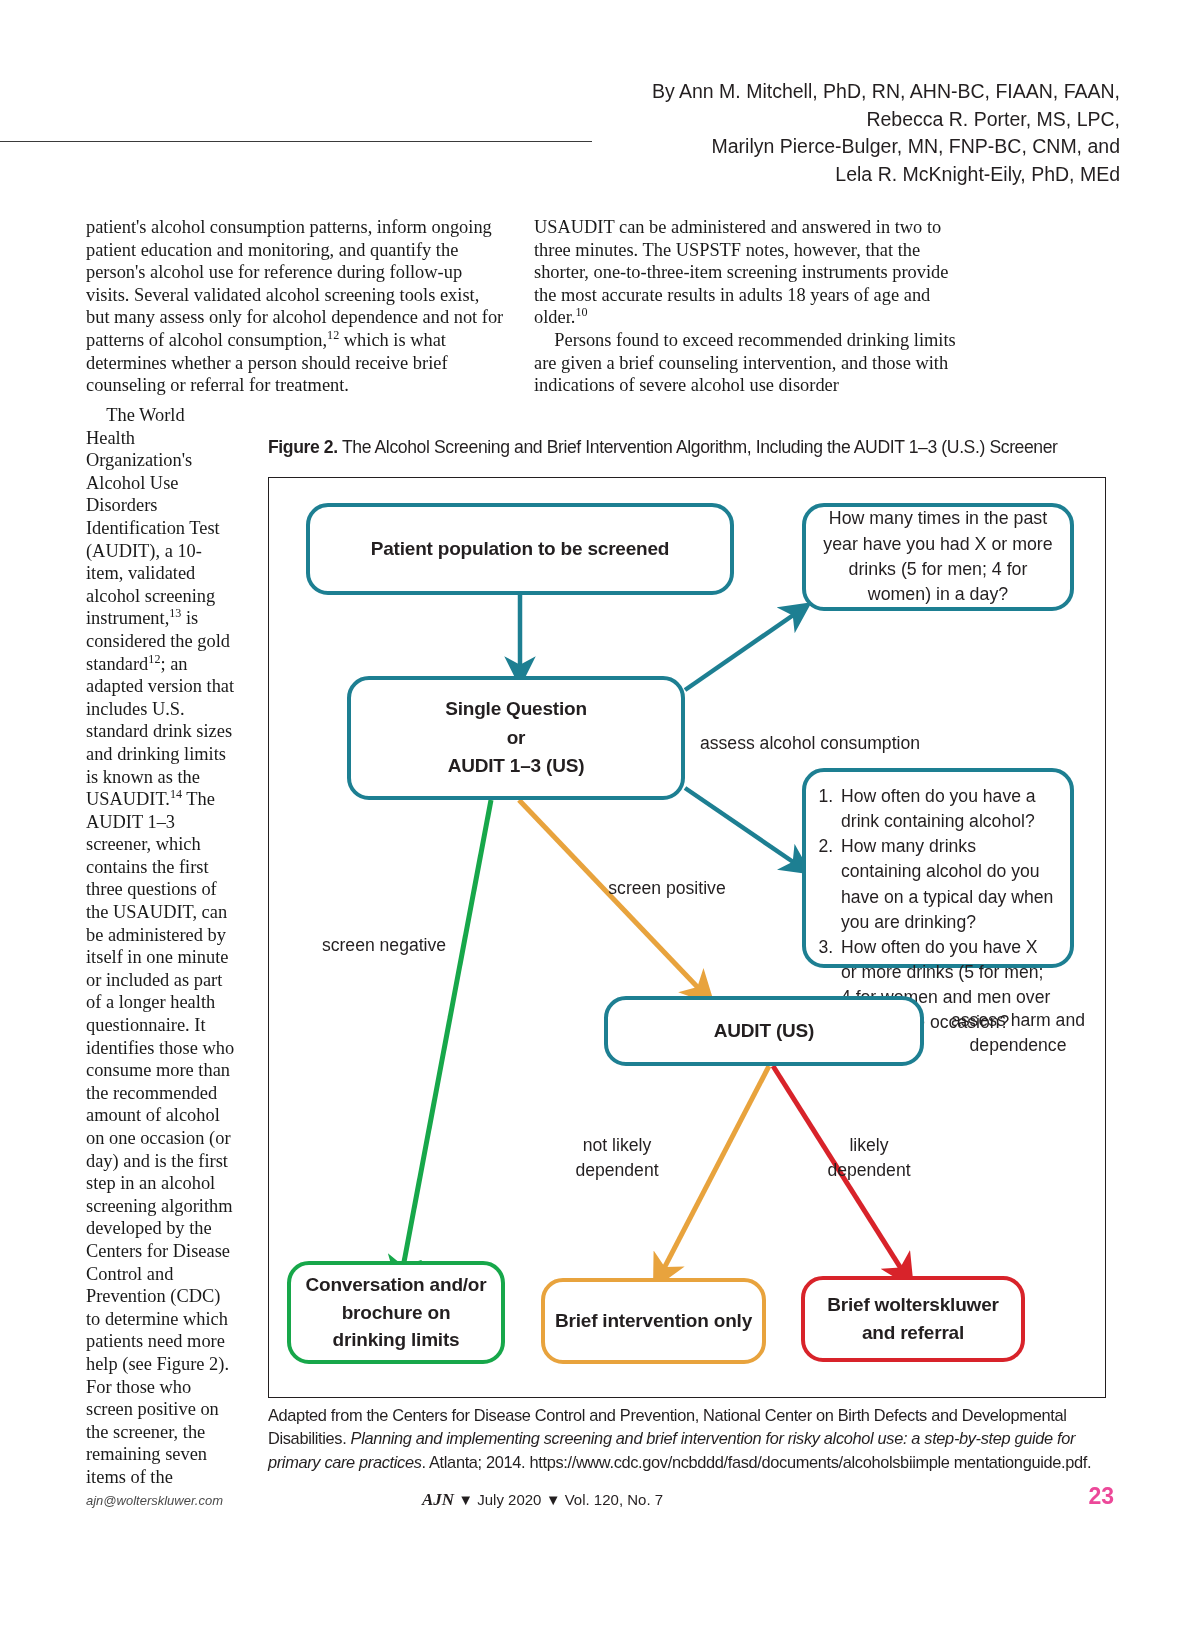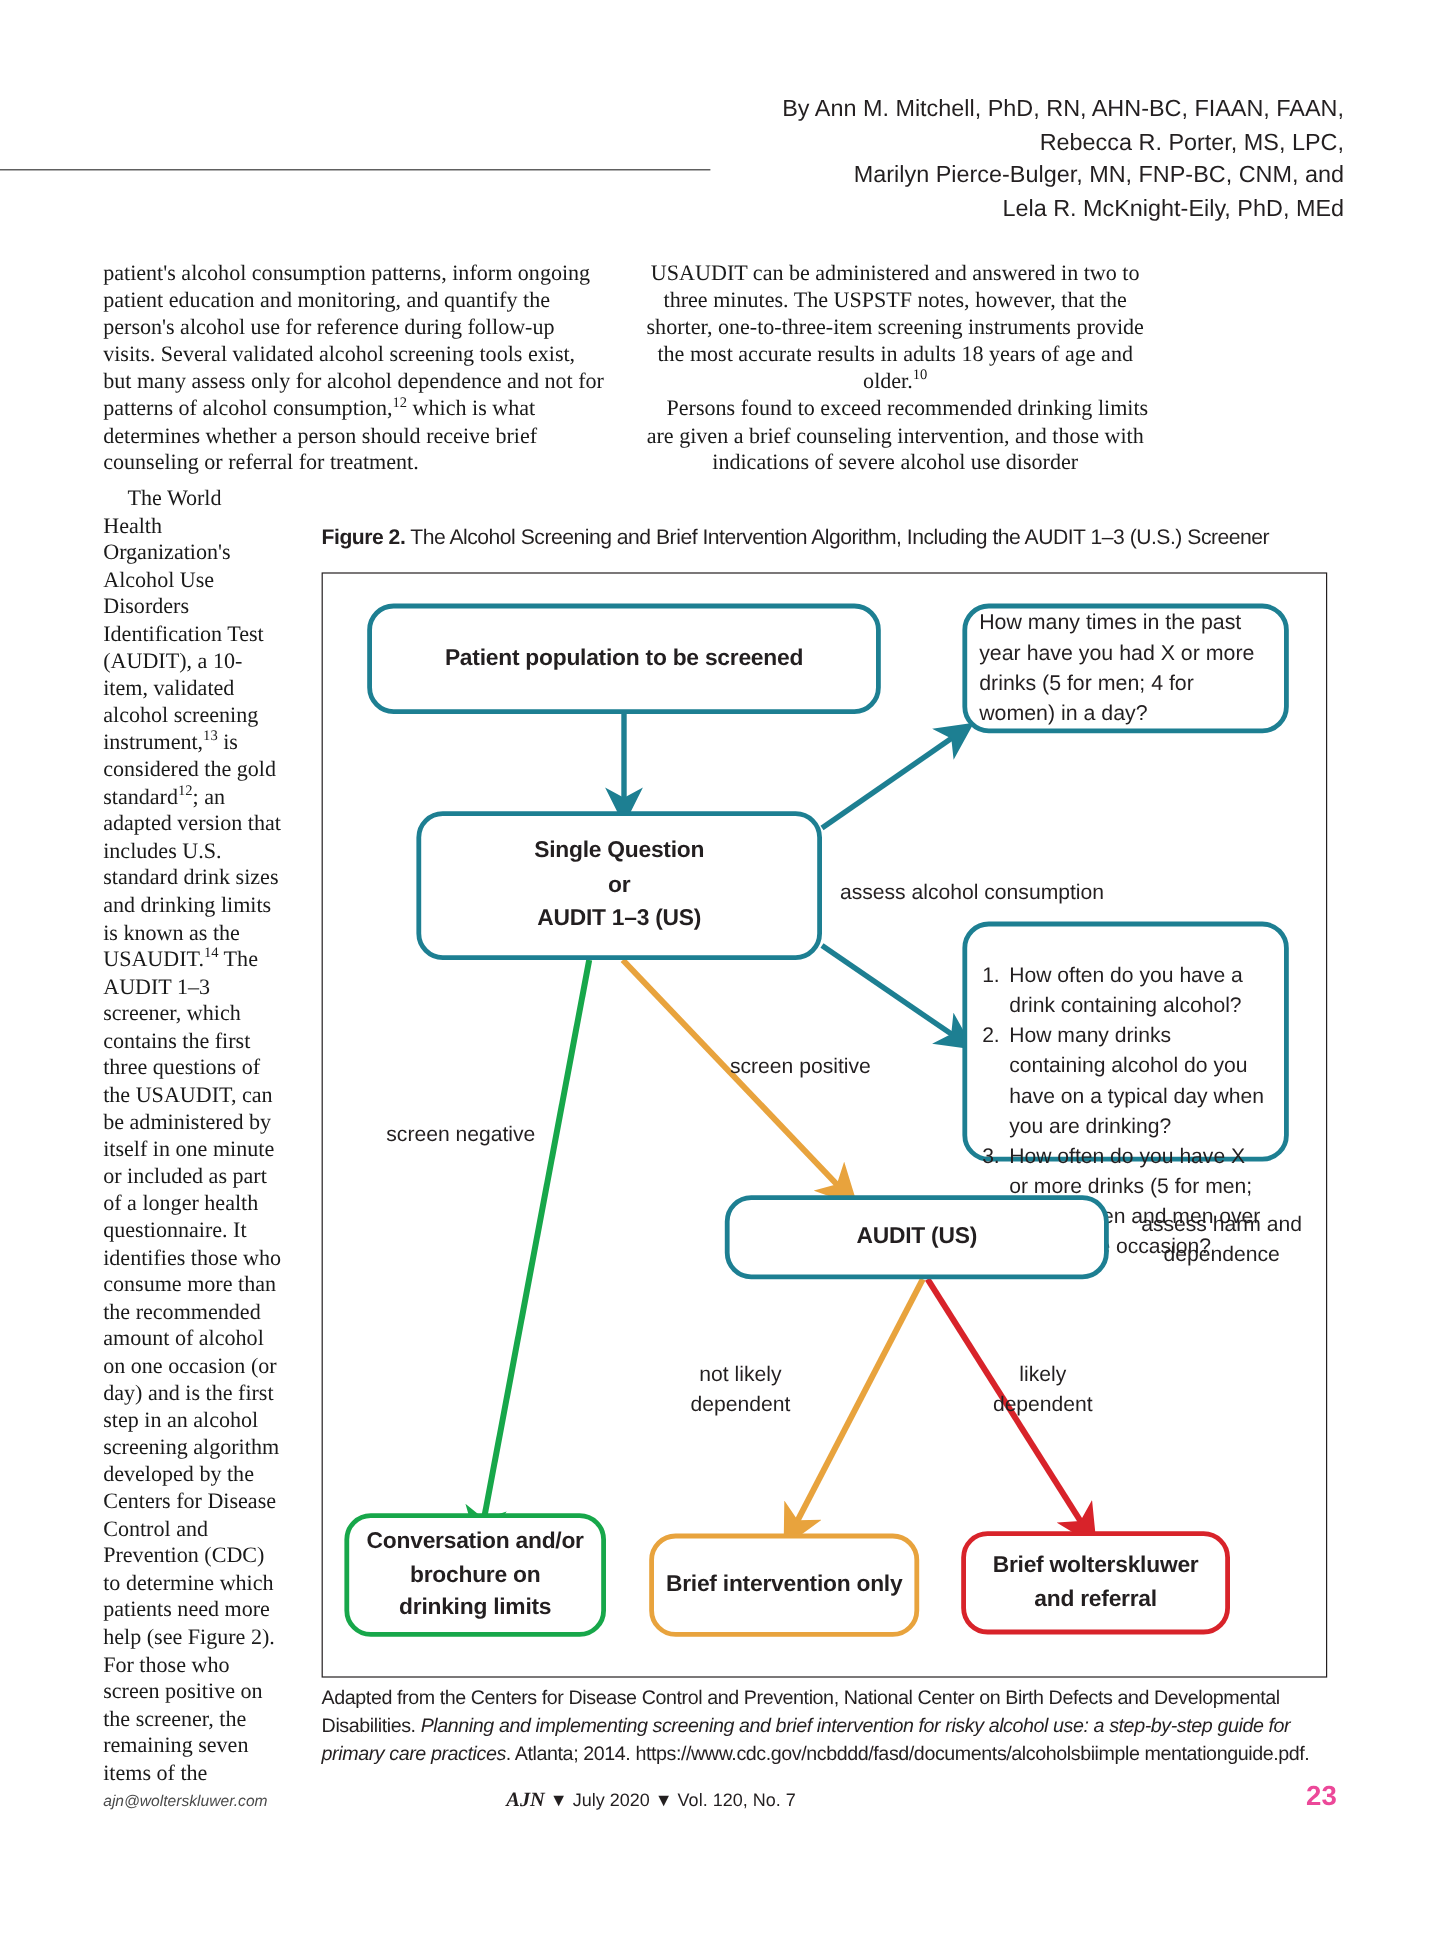--- a/index.html
+++ b/index.html
@@ -56,21 +56,20 @@
     width: 420px;
     font-size: 18.4px;
     line-height: 22.6px;
   }
   .col-b {
     position: absolute;
     left: 534px; top: 216px;
     width: 424px;
     font-size: 18.4px;
     line-height: 22.6px;
-    text-align: center;
   }
   .col-a p, .col-b p, .col-narrow p { margin: 0; }
   .indent { text-indent: 1.1em; }
   sup { font-size: 0.66em; vertical-align: super; line-height: 0; }
 
   
   .fig-caption {
     position: absolute;
     left: 268px; top: 437px;
     width: 838px;
@@ -99,32 +98,32 @@
     overflow: visible;
   }
 
   .node {
     position: absolute;
     border-radius: 22px;
     background: #ffffff;
     display: flex;
     align-items: center;
     justify-content: center;
-    text-align: left;
+    text-align: center;
     font-family: "Liberation Sans", sans-serif;
     color: #231f20;
   }
   .node.teal   { border: 4px solid #1d7f92; }
   .node.green  { border: 4px solid #17a74a; }
   .node.orange { border: 4px solid #e8a33d; }
   .node.red    { border: 4px solid #d8232a; }
   .node.bold { font-weight: bold; font-size: 19px; letter-spacing: -0.2px; }
   .node.reg  { font-weight: normal; font-size: 17.8px; line-height: 1.42; }
 
-  .ol-node { text-align: left; padding: 28px 14px 12px 10px; }
+  .ol-node { text-align: left; padding: 12px 14px 12px 10px; }
   .ol-node ol { margin: 0; padding-left: 22px; }
   .ol-node li { font-size: 17.6px; line-height: 1.43; margin: 0; padding-left: 3px; }
 
   .edge-label {
     position: absolute;
     font-family: "Liberation Sans", sans-serif;
     font-size: 17.6px;
     color: #231f20;
     line-height: 1.4;
     text-align: center;

